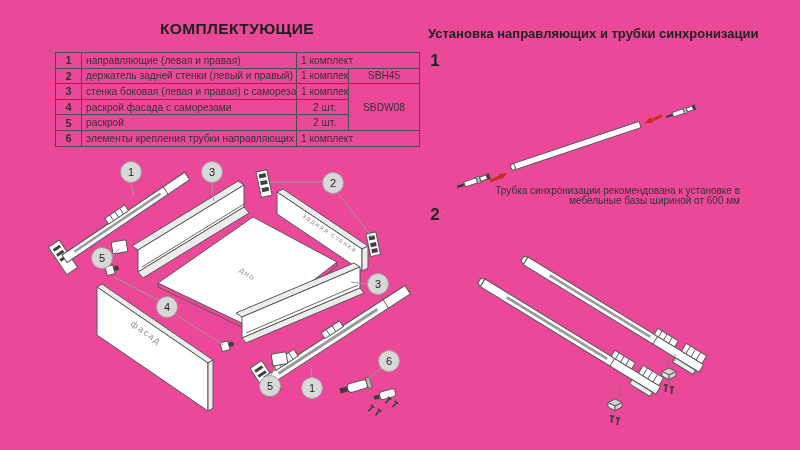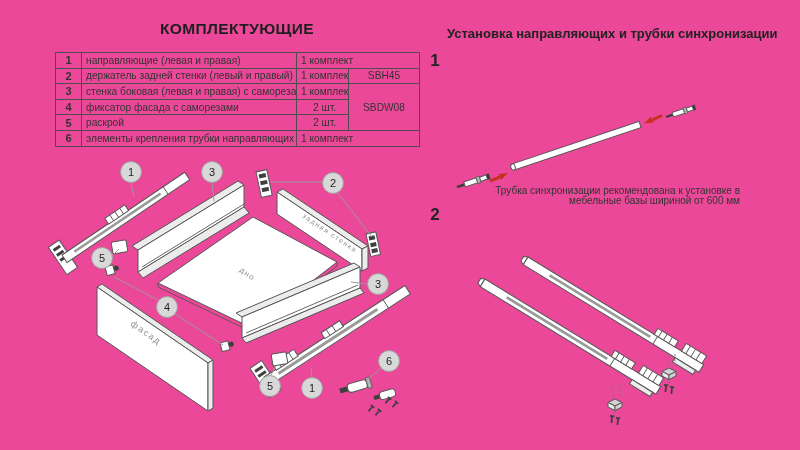--- a/index.html
+++ b/index.html
@@ -22,21 +22,21 @@
   table.components td {
     border:1px solid #4d4d4d; padding:1px 4px; height:12.6px;
     white-space:nowrap; overflow:hidden;
   }
   td.cnum { text-align:center; font-weight:bold; font-size:11px; }
   td.qty  { padding-left:5px; }
   td.qty.center { text-align:center; padding-left:8px; }
   td.code { text-align:center; }
   
   .install-title {
-    position:absolute; left:447px; top:26px; width:350px;
+    position:absolute; left:428px; top:26px; width:350px;
     font-size:13px; font-weight:bold; color:#222; margin:0;
   }
   .step-num {
     position:absolute; left:428px; width:14px;
     font-size:17px; font-weight:bold; color:#232323; text-align:center;
   }
   .step-num.n1 { top:51px; }
   .step-num.n2 { top:205px; }
   .step-text {
     position:absolute; left:443px; width:347px;
@@ -101,21 +101,21 @@
         <td class="code">SBH45</td>
       </tr>
       <tr>
         <td class="cnum">3</td>
         <td class="desc">стенка боковая (левая и правая) с саморезами</td>
         <td class="qty">1 комплект</td>
         <td class="code" rowspan="3">SBDW08</td>
       </tr>
       <tr>
         <td class="cnum">4</td>
-        <td class="desc">фиксатор фасада с саморезами</td>
+        <td class="desc">раскрой фасада с саморезами</td>
         <td class="qty center">2 шт.</td>
       </tr>
       <tr>
         <td class="cnum">5</td>
         <td class="desc">раскрой</td>
         <td class="qty center">2 шт.</td>
       </tr>
       <tr>
         <td class="cnum">6</td>
         <td class="desc">элементы крепления трубки направляющих</td>

